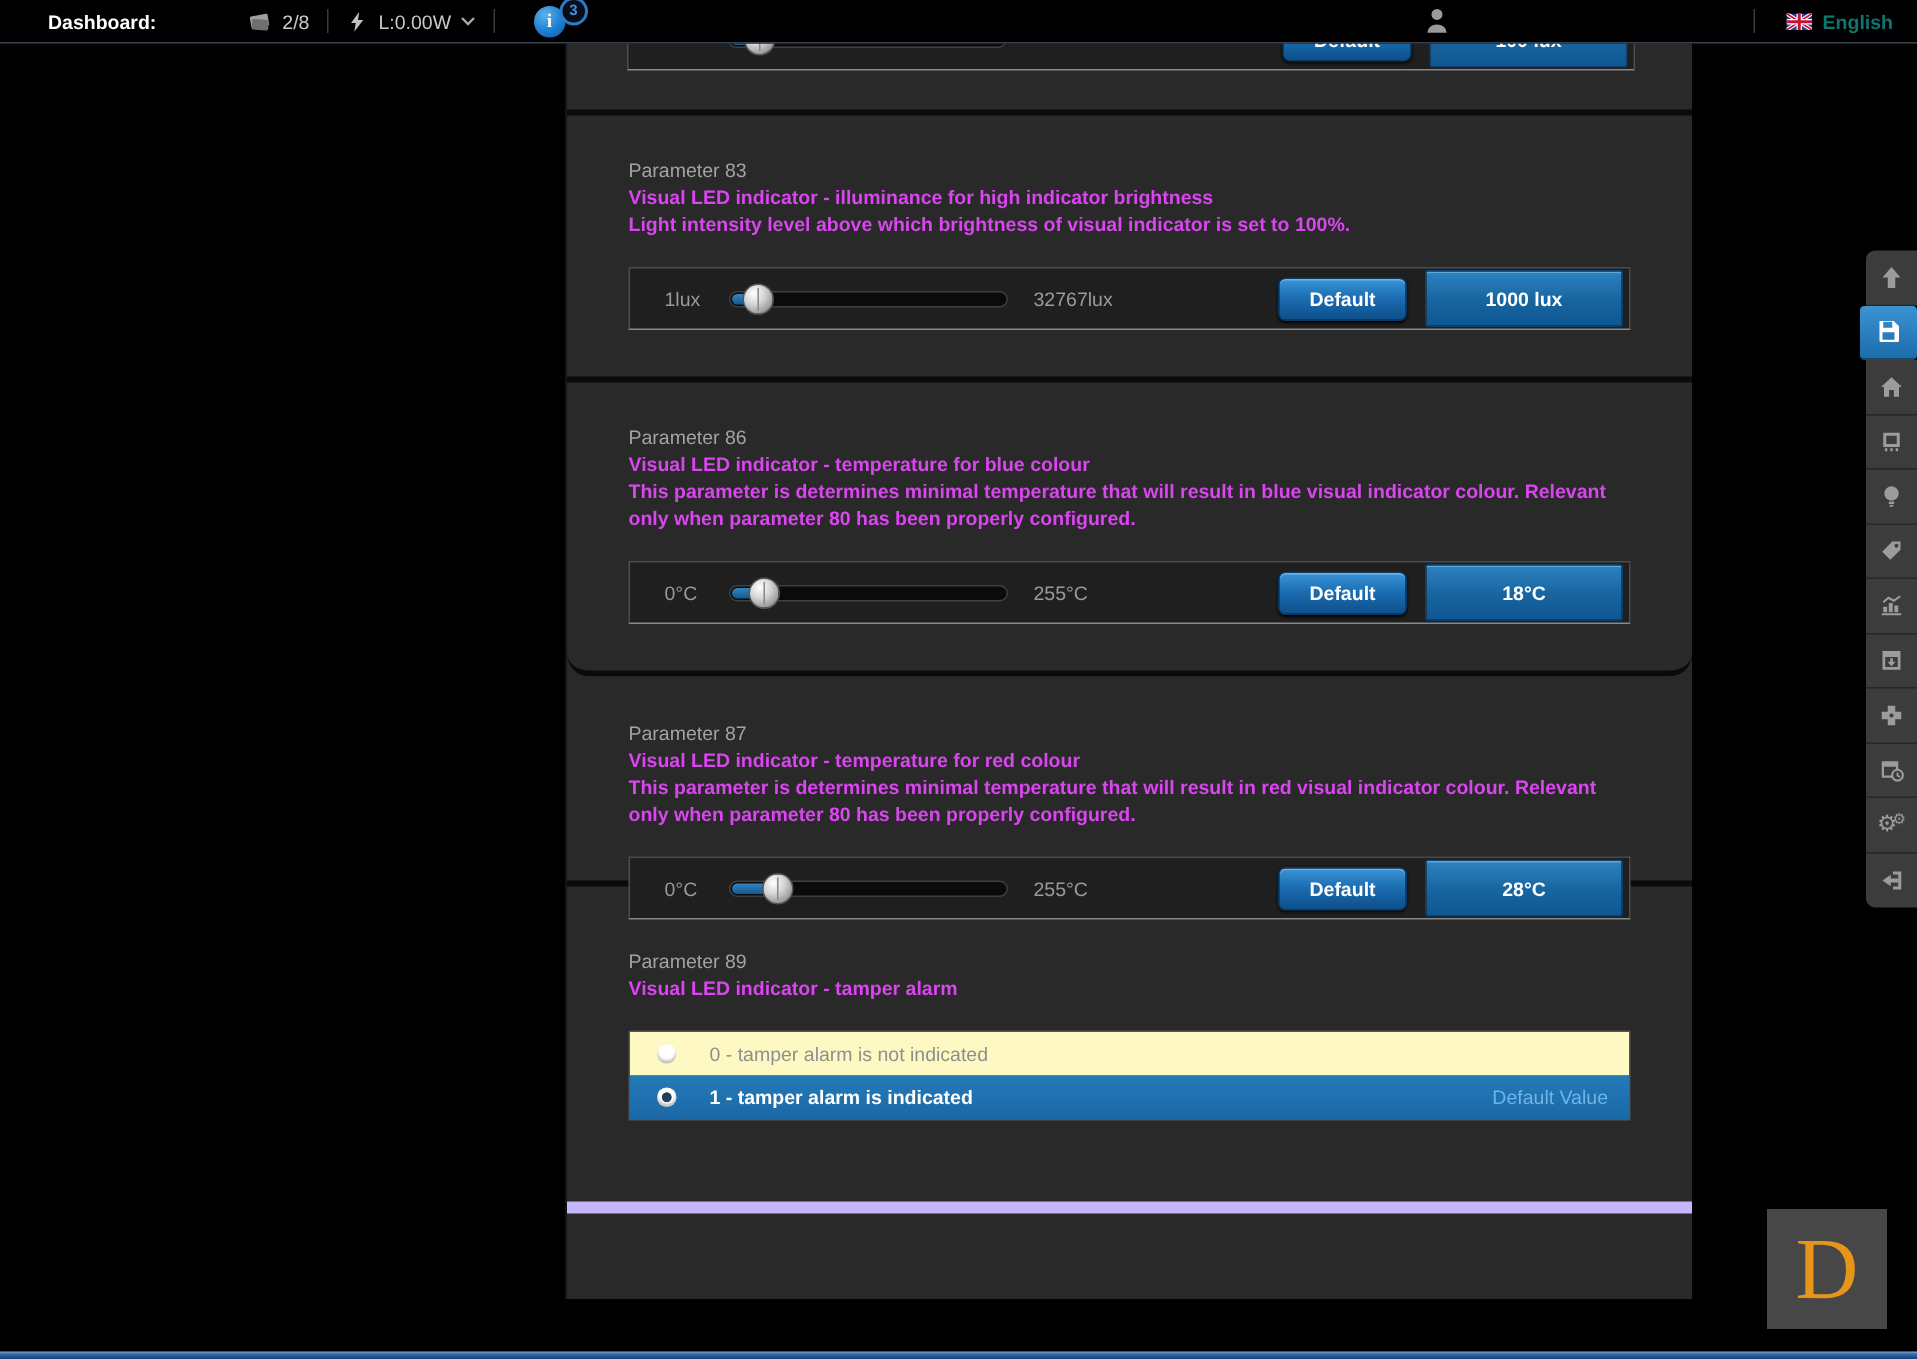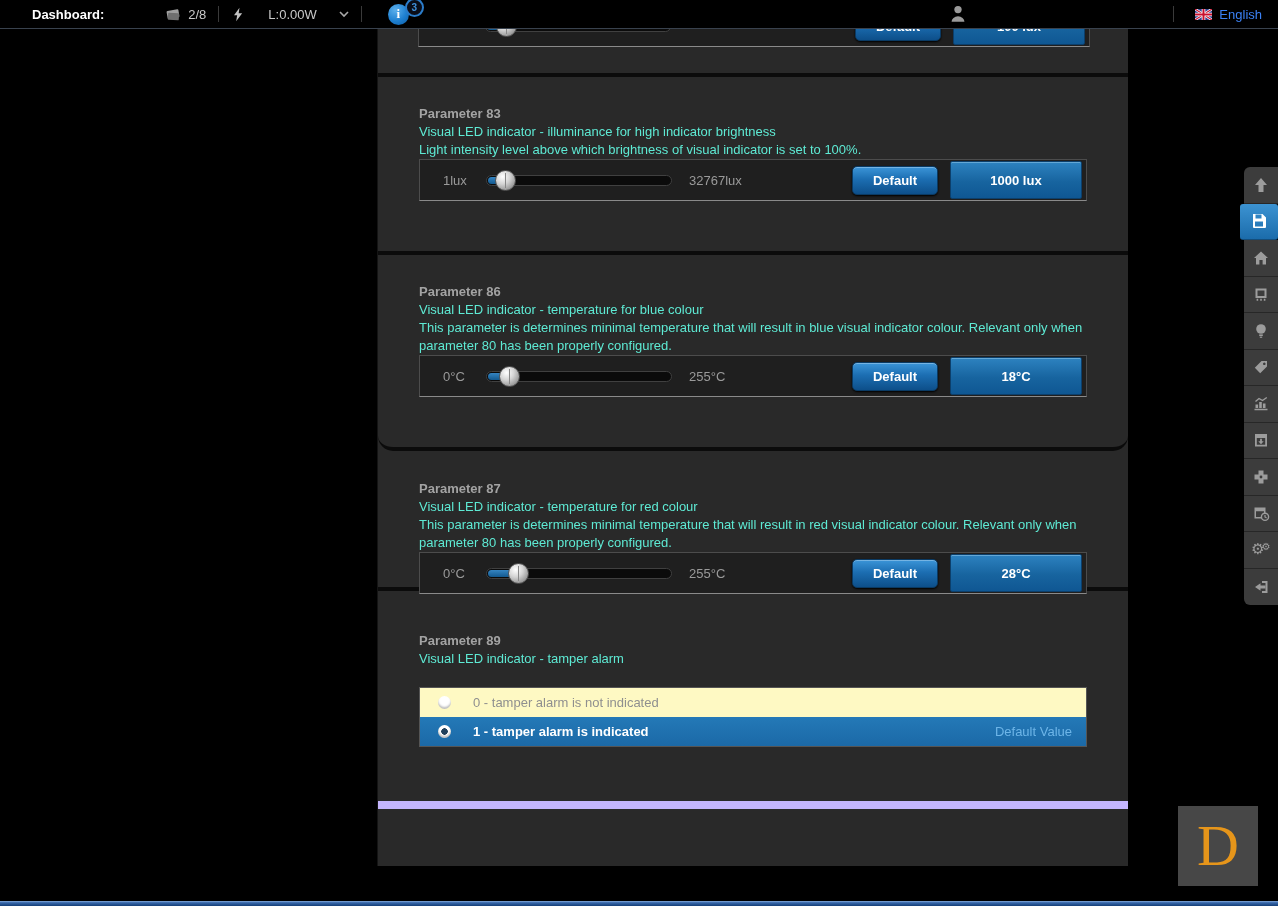--- a/index.html
+++ b/index.html
@@ -3,50 +3,50 @@
 <meta charset="utf-8">
 <style>
   html,body{margin:0;padding:0;background:#000;}
   .page{position:relative;width:1278px;height:906px;background:#000;overflow:hidden;
         font-family:"Liberation Sans",sans-serif;-webkit-font-smoothing:antialiased;}
 
   
   .header{position:absolute;left:0;top:0;width:1278px;height:28px;background:#000;z-index:40;
           display:flex;align-items:center;border-bottom:1px solid #39424e;}
   .header .title{color:#fff;font-size:13px;font-weight:bold;margin-left:32px;}
-  .hgroup{display:flex;align-items:center;gap:22px;}
+  .hgroup{display:flex;align-items:center;gap:6px;}
   .htext{color:#c9c9c9;font-size:13px;}
   .hdivider{width:1px;height:16px;background:#3a3a3a;margin:0 12px;}
   .stack-svg{margin-left:60px;}
   .info-circle{width:21px;height:21px;border-radius:50%;
      background:radial-gradient(circle at 35% 28%,#5cb0ec,#1d7fd0 55%,#0d5ba3);
      color:#fff;font-weight:bold;font-size:13px;font-family:"Liberation Serif",serif;
      display:flex;align-items:center;justify-content:center;margin-left:14px;}
   .notif-badge{width:15px;height:15px;border-radius:50%;background:#0a0d18;border:2px solid #2b7cc9;
      color:#3f8fd8;font-size:10px;font-weight:bold;display:flex;align-items:center;justify-content:center;
      position:relative;top:-7px;left:-4px;}
   .header-person{position:absolute;left:948px;top:4px;}
   .header-lang{position:absolute;right:16px;top:0;height:28px;display:flex;align-items:center;gap:7px;}
   .lang-divider{width:1px;height:16px;background:#3a3a3a;margin-right:14px;}
-  .lang-label{color:#3b82f6;font-size:13px;}
+  .lang-label{color:#0f766e;font-size:13px;font-weight:bold;}
 
   
   .panel{position:absolute;left:377px;top:0;width:751px;height:866px;background:#292929;z-index:1;
          border-left:1px solid #141414;box-sizing:border-box;}
   .section{box-sizing:border-box;border-bottom:4px solid #0b0b0b;padding:0 41px;position:relative;}
   .sec-partial{height:77px;}
   .sec-83{height:178px;padding-top:27px;}
   .sec-86{height:196px;padding-top:27px;border-radius:15px;}
   .sec-87{height:140px;padding-top:28px;}
   .sec-89{height:218px;padding-top:40px;border-bottom:8px solid #c4b5fd;}
-  .param-title{color:#a3a3a3;font-size:13px;font-weight:bold;line-height:19px;}
-  .param-sub,.param-desc{color:#5eead4;font-size:13px;line-height:18px;max-width:668px;}
-
-  
-  .prow{height:42px;background:#1f1f1f;border:1px solid #4c4c4c;border-bottom-color:#8a8a8a;
+  .param-title{color:#a3a3a3;font-size:13px;font-weight:normal;line-height:19px;}
+  .param-sub,.param-desc{color:#d946ef;font-size:13px;line-height:18px;max-width:668px;font-weight:bold;}
+
+  
+  .prow{margin-top:19px;height:42px;background:#1f1f1f;border:1px solid #4c4c4c;border-bottom-color:#8a8a8a;
         box-sizing:border-box;display:flex;align-items:center;padding:0 4px 0 23px;}
   .prow-abs{position:absolute;left:40px;right:38px;top:5px;margin-top:0;}
   .lbl-min{color:#9a9a9a;font-size:13px;width:43px;}
   .lbl-max{color:#9a9a9a;font-size:13px;margin-left:17px;}
   .slider{position:relative;width:186px;height:11px;background:#0b0b0b;border:1px solid #404040;
           border-radius:6px;box-sizing:border-box;}
   .slider-fill{position:absolute;left:1px;top:1px;height:7px;border-radius:5px 0 0 5px;
           background:linear-gradient(#3585c2,#13598f);}
   .slider-knob{position:absolute;top:-6px;width:21px;height:21px;border-radius:50%;
           background:radial-gradient(circle at 35% 30%,#ffffff,#d4d4d4 40%,#9a9a9a 75%,#6f6f6f);

